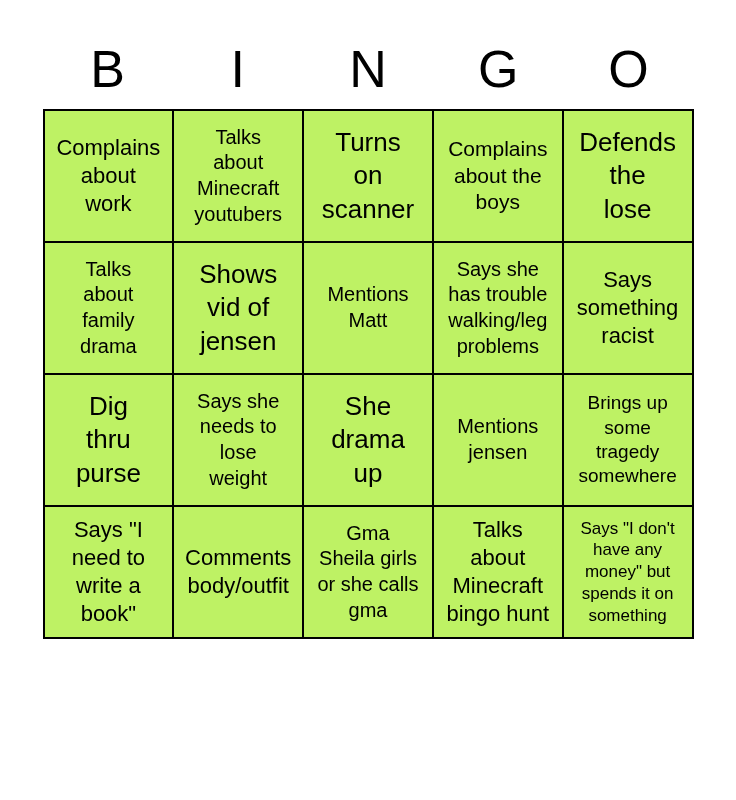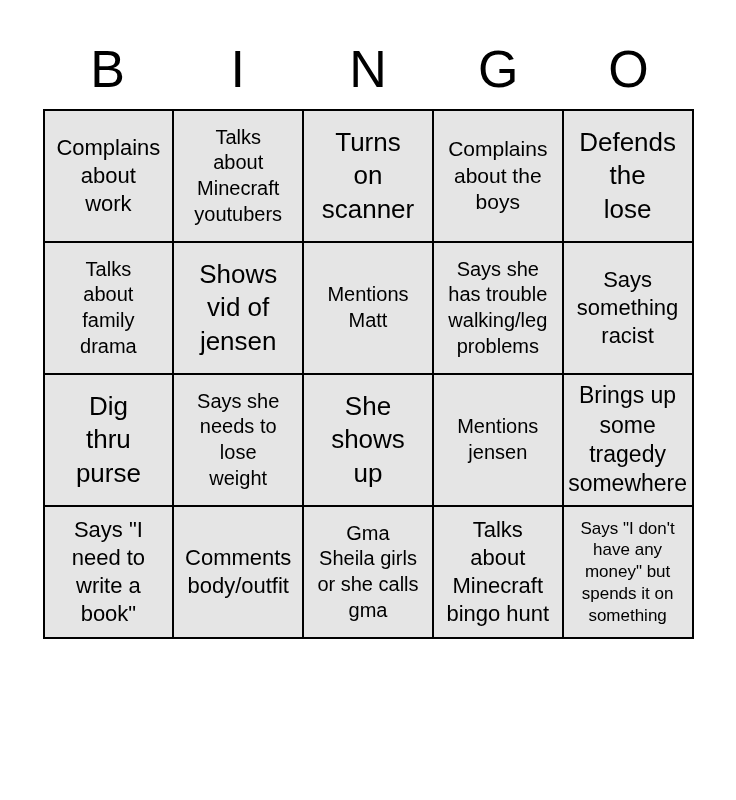--- a/index.html
+++ b/index.html
@@ -33,24 +33,24 @@
   }
   table.bingo-grid td {
     border: 2px solid #000000;
     height: 130px;
     text-align: center;
     vertical-align: middle;
     white-space: pre-line;
     line-height: 1.28;
     padding: 0 2px;
     overflow: hidden;
-    background: #e5e5e5;
+    background: #bef264;
   }
   .fs17 { font-size: 17px; }
-  .fs19 { font-size: 23px; }
+  .fs19 { font-size: 19px; }
   .fs20 { font-size: 20px; }
   .fs21 { font-size: 21px; }
   .fs22 { font-size: 22px; }
   .fs24 { font-size: 20px; }
   .fs26 { font-size: 26px; margin-top: 8px; }
   .fs28 { font-size: 28px; }
 </style>
 </head>
 <body>
 
@@ -102,21 +102,21 @@
     </tr>
     <tr>
       <td class="fs26">Dig
 thru
 purse</td>
       <td class="fs20">Says she
 needs to
 lose
 weight</td>
       <td class="fs26">She
-shows
+drama
 up</td>
       <td class="fs24">Mentions
 jensen</td>
       <td class="fs19">Brings up
 some
 tragedy
 somewhere</td>
     </tr>
     <tr>
       <td class="fs22">Says "I

